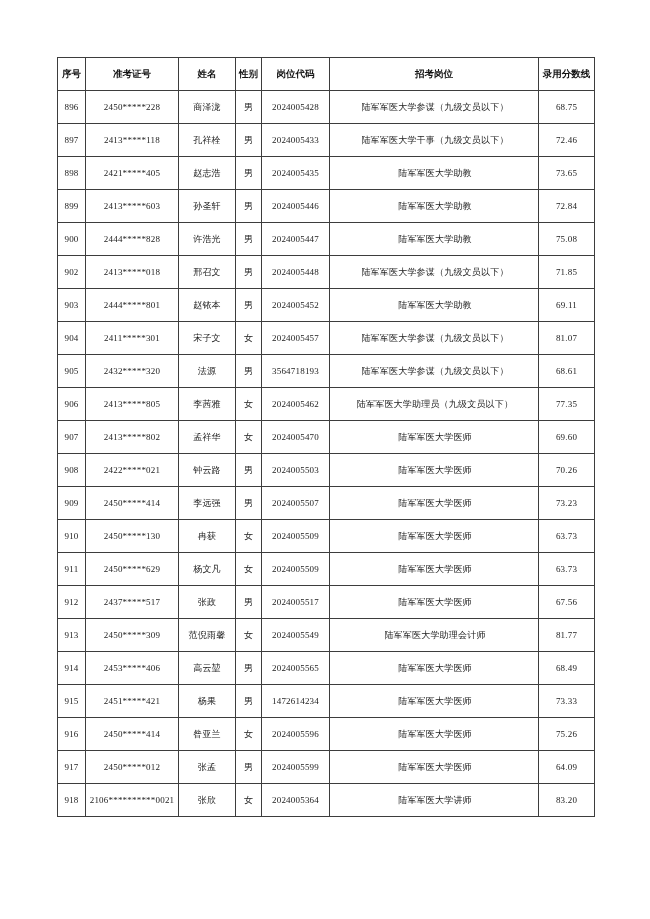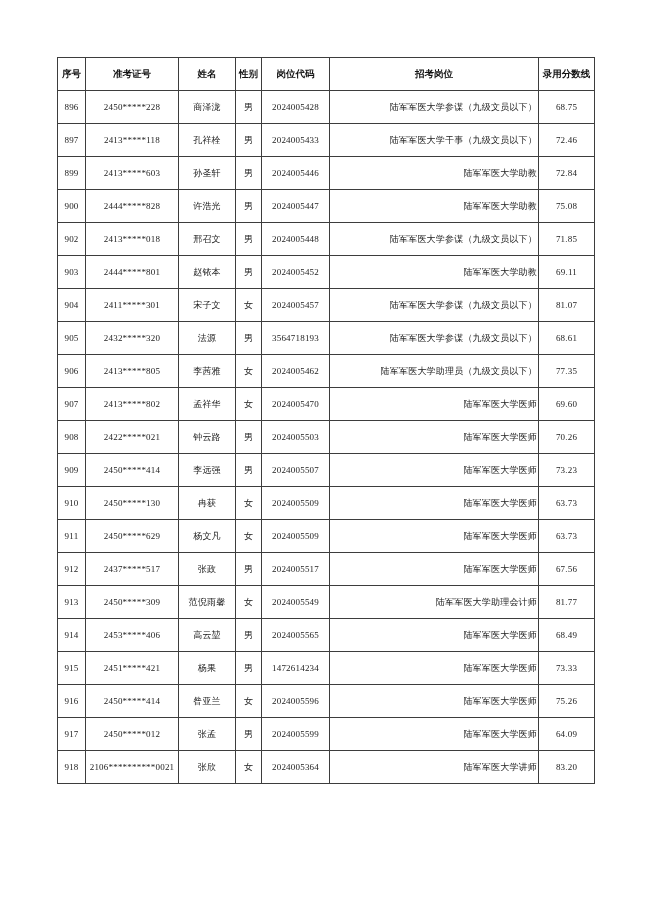--- a/index.html
+++ b/index.html
@@ -37,21 +37,21 @@
     vertical-align: middle;
     overflow: hidden;
     white-space: nowrap;
   }
   table.score-table th {
     font-weight: bold;
     font-size: 9.5px;
     color: #111;
   }
   table.score-table td.col-position {
-    text-align: right;
+    text-align: center;
     padding-left: 3px;
     white-space: normal;
   }
   table.score-table td {
     letter-spacing: 0.2px;
   }
 </style>
 </head>
 <body>
 
@@ -91,20 +91,29 @@
         <tr>
           <td>897</td>
           <td>2413*****118</td>
           <td>孔祥栓</td>
           <td>男</td>
           <td>2024005433</td>
           <td class="col-position">陆军军医大学干事（九级文员以下）</td>
           <td>72.46</td>
         </tr>
         <tr>
+          <td>898</td>
+          <td>2421*****405</td>
+          <td>赵志浩</td>
+          <td>男</td>
+          <td>2024005435</td>
+          <td class="col-position">陆军军医大学助教</td>
+          <td>73.65</td>
+        </tr>
+        <tr>
           <td>899</td>
           <td>2413*****603</td>
           <td>孙圣轩</td>
           <td>男</td>
           <td>2024005446</td>
           <td class="col-position">陆军军医大学助教</td>
           <td>72.84</td>
         </tr>
         <tr>
           <td>900</td>

